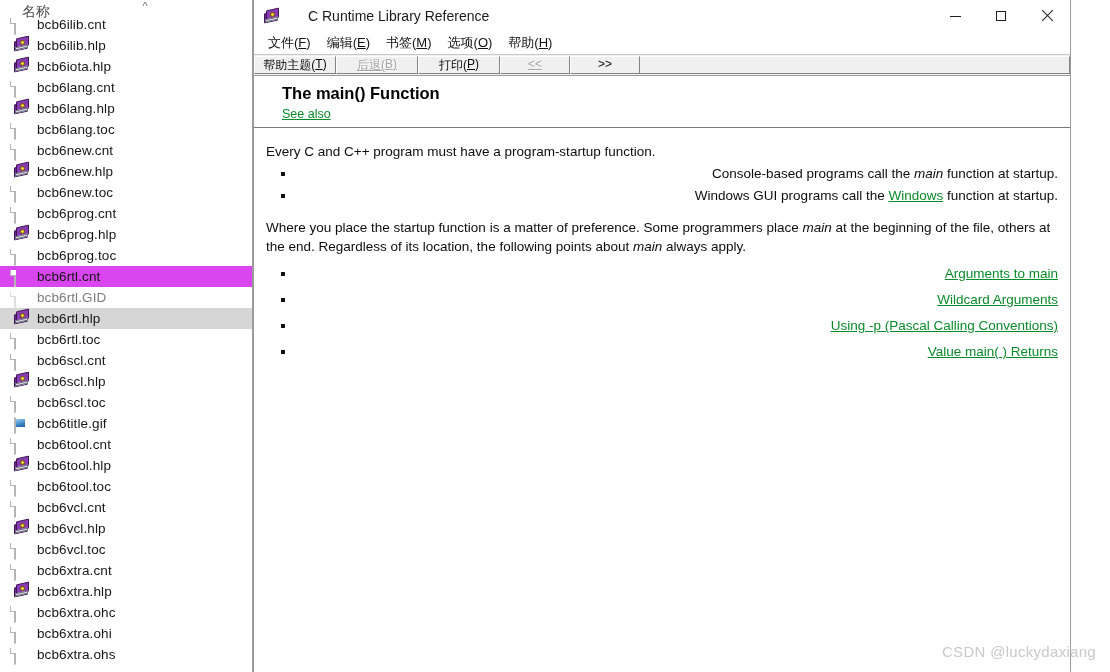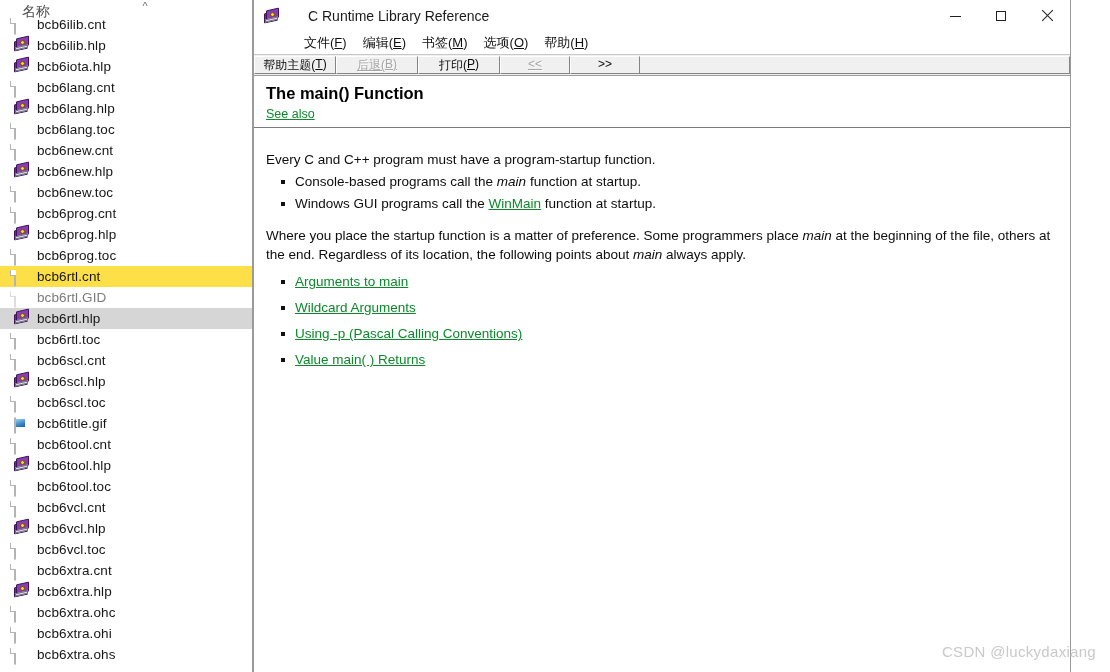--- a/index.html
+++ b/index.html
@@ -63,21 +63,21 @@
     position: relative;
     height: 21px;
     line-height: 21px;
     white-space: nowrap;
     padding-left: 14px;
     font-size: 13.5px;
     color: #141414;
     display: flex;
     align-items: center;
   }
-  .frow.hover  { background: #fde047; }
+  .frow.hover  { background: #d946ef; }
   .frow.select { background: #d6d6d6; }
 
   .fname {
     margin-left: 8px;
     font-size: 13.5px;
     color: #161616;
     letter-spacing: 0.1px;
   }
   .frow.dim .fname { color: #7c7c7c; }
 
@@ -221,21 +221,20 @@
   .wb-close::after  { transform: rotate(-45deg); }
 
   #menubar {
     height: 22px;
     background: #ffffff;
     display: flex;
     align-items: center;
     padding-left: 6px;
     font-size: 13px;
     color: #111111;
-    margin-left: 36px;
   }
   .menu-item {
     padding: 1px 8px;
     white-space: nowrap;
     line-height: 16px;
   }
   .menu-item u { text-decoration: underline; }
 
   #toolbar {
     height: 22px;
@@ -270,21 +269,21 @@
     margin: 1px 0;
     background: #f0f0f0;
     border-top: 1px solid #ffffff;
     border-bottom: 1px solid #848484;
     border-right: 1px solid #848484;
   }
 
   #topic-head {
     background: #ffffff;
     border-bottom: 1px solid #7a7a7a;
-    padding: 6px 0 5px 12px;
+    padding: 6px 0 5px 28px;
   }
   #topic-title {
     font-size: 16.5px;
     font-weight: bold;
     color: #000000;
     line-height: 22px;
     font-family: "Liberation Sans", sans-serif;
   }
   #see-also {
     display: inline-block;
@@ -294,33 +293,34 @@
     text-decoration: underline;
     cursor: pointer;
   }
 
   #topic-body {
     padding: 10px 12px 0 12px;
     font-size: 13.5px;
     color: #0d0d0d;
     line-height: 19px;
   }
-  #topic-body p { margin: 12px 0 3px 0; }
+  #topic-body p { margin: 4px 0 3px 0; }
   #topic-body p.para2 { margin-top: 12px; margin-bottom: 8px; }
 
   ul.bl {
     list-style: none;
     margin: 1px 0 0 0;
     padding: 0 0 0 14px;
   }
   ul.bl li {
     position: relative;
     padding-left: 15px;
     margin-bottom: 2px;
     line-height: 20px;
+    text-align: right;
   }
   ul.bl li::before {
     content: "";
     position: absolute;
     left: 1px; top: 8px;
     width: 4px; height: 4px;
     background: #111111;
   }
   ul.bl.links li { margin-bottom: 6px; }
 
@@ -528,21 +528,21 @@
 
     <div id="topic-body">
 
       <p>Every C and C++ program must have a program-startup function.</p>
 
       <ul class="bl">
         <li>
           <span>Console-based programs call the </span><span class="ital">main</span><span> function at startup.</span>
         </li>
         <li>
-          <span>Windows GUI programs call the </span><span class="hlink">WinMain</span><span> function at startup.</span>
+          <span>Windows GUI programs call the </span><span class="hlink">Windows</span><span> function at startup.</span>
         </li>
       </ul>
 
       <p class="para2"><span>Where you place the startup function is a matter of preference. Some programmers place </span><span class="ital">main</span><span> at the beginning of the file, others at the end. Regardless of its location, the following points about </span><span class="ital">main</span><span> always apply.</span></p>
 
       <ul class="bl links" id="topic-links">
           <li><span class="hlink">Arguments to main</span></li>
           <li><span class="hlink">Wildcard Arguments</span></li>
           <li><span class="hlink">Using -p (Pascal Calling Conventions)</span></li>
           <li><span class="hlink">Value main( ) Returns</span></li>

